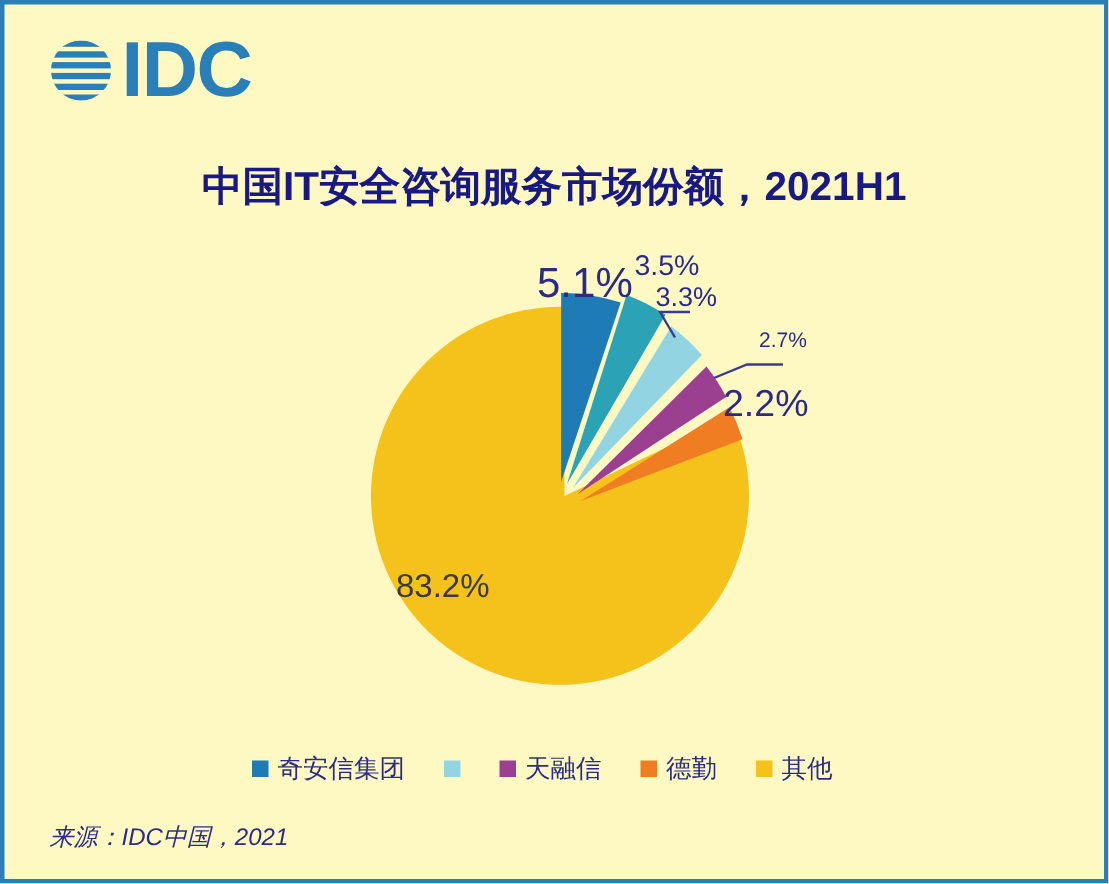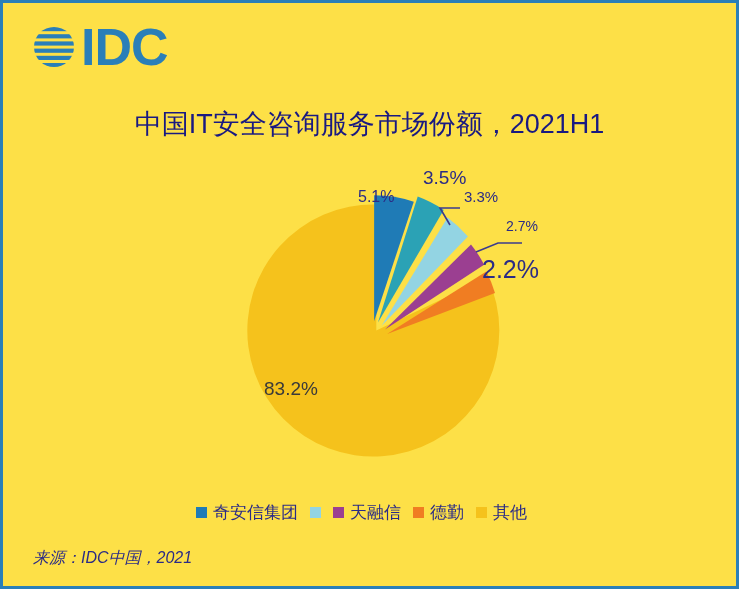--- a/index.html
+++ b/index.html
@@ -4,21 +4,21 @@
 <style>
   html, body {
     margin: 0;
     padding: 0;
     background: #ffffff;
   }
   #page {
     position: relative;
     width: 739px;
     height: 589px;
-    background: #fde047;
+    background: #fef9c3;
     border: 3px solid #2a7fb8;
     box-sizing: border-box;
     font-family: "Liberation Sans", "DejaVu Sans", sans-serif;
     overflow: hidden;
   }
 
   
   #logo {
     position: absolute;
     left: 28px;
@@ -38,21 +38,21 @@
   }
 
   
   #chart-title {
     position: absolute;
     left: 0;
     right: 0;
     top: 103px;
     text-align: center;
     font-size: 27px;
-    font-weight: 400;
+    font-weight: 700;
     color: #191982;
     font-family: "Liberation Sans", "DejaVu Sans", sans-serif;
     letter-spacing: 0px;
   }
 
   
   #plot {
     position: absolute;
     left: 0;
     top: 0;
@@ -63,21 +63,21 @@
 
   
   #legend {
     position: absolute;
     left: 0;
     right: 16px;
     top: 498px;
     display: flex;
     justify-content: center;
     align-items: center;
-    gap: 12px;
+    gap: 26px;
   }
   .legend-item {
     display: flex;
     align-items: center;
     gap: 6px;
   }
   .legend-swatch {
     width: 11px;
     height: 11px;
     display: inline-block;
@@ -162,26 +162,26 @@
                A 126 126 0 0 1 492.0 289.9
                Z"></path>
     </g>
 
     <g stroke="#3b3b8f" stroke-width="1.6" fill="none">
       <path d="M 447 222 L 437 205 L 457 205"></path>
       <path d="M 473 249 L 495 240 L 519 240"></path>
     </g>
   </svg>
 
-  <div style="position:absolute;left:355px;top:185px;font-size:16px;color:#2b2b86;">5.1%</div>
+  <div style="position:absolute;left:355px;top:170px;font-size:28px;color:#2b2b86;">5.1%</div>
   <div style="position:absolute;left:420px;top:164px;font-size:19px;color:#2b2b86;">3.5%</div>
-  <div style="position:absolute;left:461px;top:185px;font-size:15px;color:#2b2b86;">3.3%</div>
+  <div style="position:absolute;left:434px;top:185px;font-size:18px;color:#2b2b86;">3.3%</div>
   <div style="position:absolute;left:503px;top:215px;font-size:14px;color:#2b2b86;">2.7%</div>
   <div style="position:absolute;left:479px;top:252px;font-size:25px;color:#2b2b86;">2.2%</div>
-  <div style="position:absolute;left:261px;top:375px;font-size:19px;color:#3a3a3a;">83.2%</div>
+  <div style="position:absolute;left:261px;top:375px;font-size:22px;color:#3a3a3a;">83.2%</div>
 
   <div id="legend">
     <div class="legend-item">
       <span class="legend-swatch" style="background:#1f7bb6"></span>
       <span class="legend-label">奇安信集团</span>
     </div>
     <div class="legend-item">
       <span class="legend-swatch" style="background:#93d4e3"></span>
     </div>
     <div class="legend-item">

